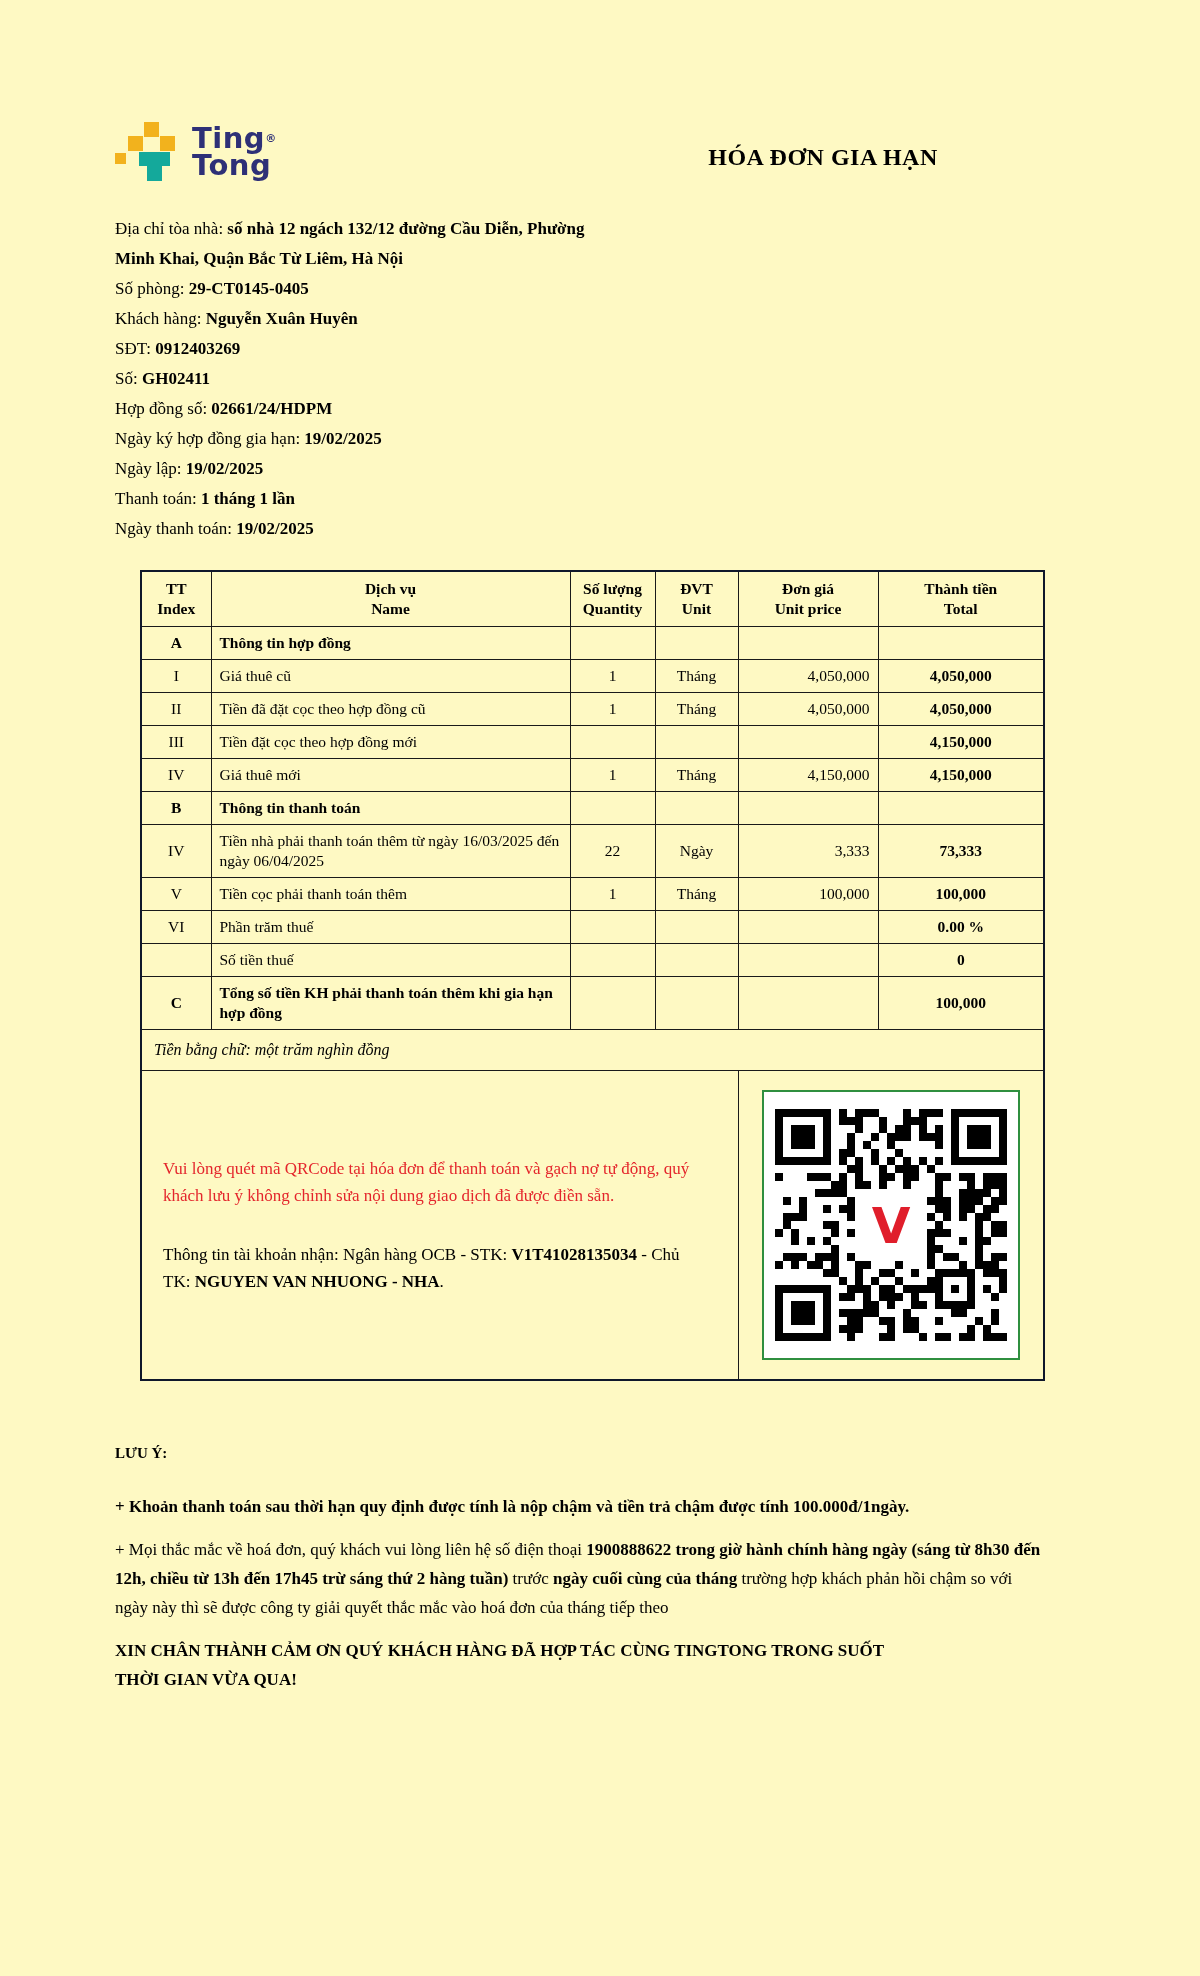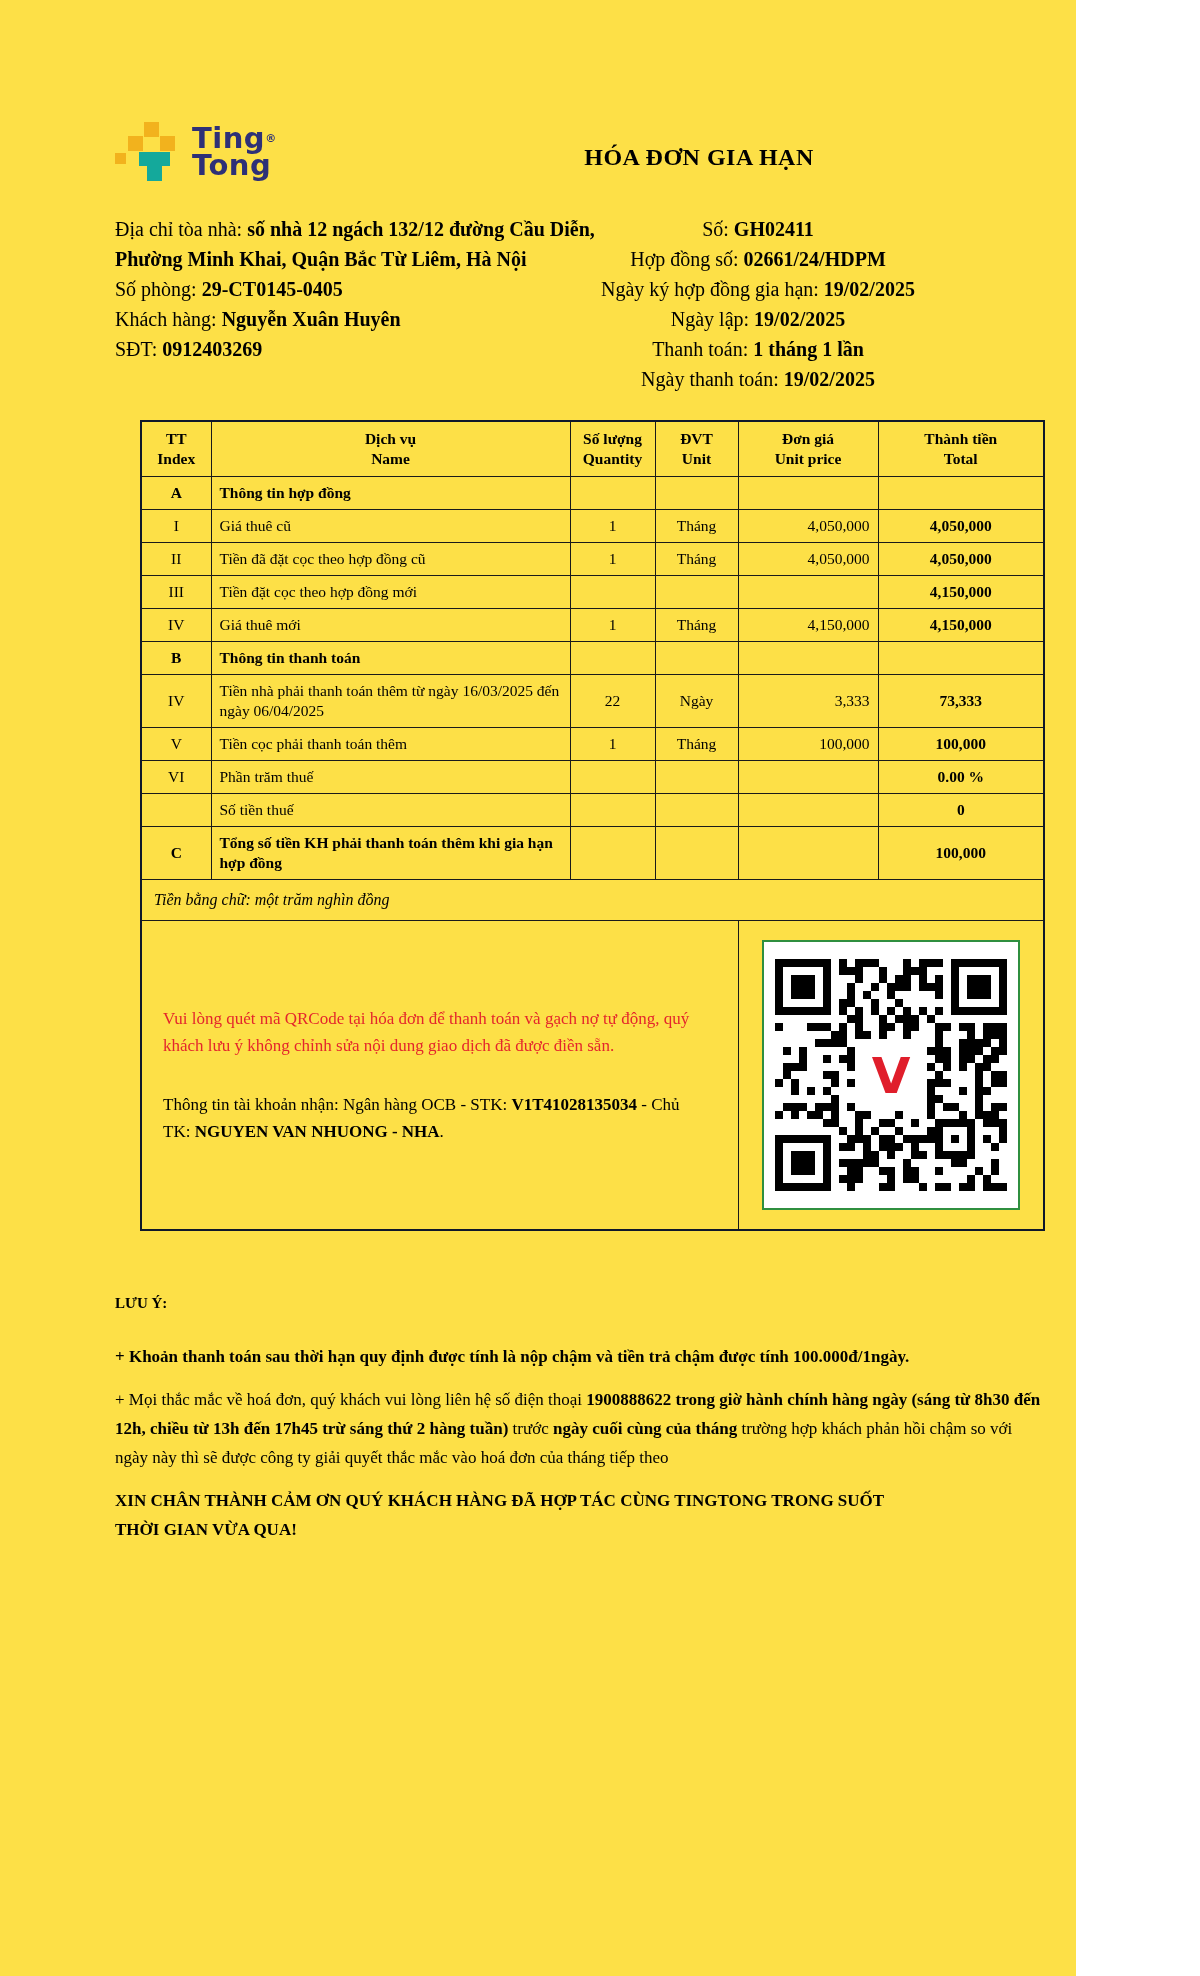--- a/index.html
+++ b/index.html
@@ -1,17 +1,17 @@
 <!DOCTYPE html>
 <html lang="vi"><head>
 <meta charset="utf-8">
 <style>
   html,body{margin:0;padding:0;background:#ffffff;}
   .page{
-    width:1076px;height:1976px;background:#fde047;position:relative;
+    width:1200px;height:1976px;background:#fef9c3;position:relative;
     font-family:"Liberation Serif",serif;color:#000;overflow:hidden;
   }
   .content{padding:108px 157px 0 115px;}
 
   
   .header{display:flex;justify-content:space-between;align-items:flex-start;}
   .logo{display:flex;gap:15px;margin-top:14px;}
   .logo-icon{position:relative;width:62px;height:62px;flex:0 0 auto;}
   .logo-icon i{position:absolute;display:block;}
   .sqY{background:#F2B21D;}
@@ -21,23 +21,23 @@
   .s3{left:45px;top:14px;width:15px;height:15px;}
   .s4{left:0;top:31px;width:11px;height:11px;}
   .s5{left:24px;top:30px;width:31px;height:14px;}
   .s6{left:32px;top:44px;width:15px;height:15px;}
   .logo-word{font-family:"DejaVu Sans",sans-serif;font-weight:bold;color:#2E3077;
     font-size:29px;line-height:27px;letter-spacing:0.5px;margin-top:3px;}
   .logo-word sup{font-size:11px;vertical-align:6px;}
   .doc-title{width:440px;text-align:center;margin-top:36px;font-size:24px;font-weight:bold;letter-spacing:0.5px;white-space:nowrap;}
 
   
-  .info{display:flex;justify-content:space-between;margin-top:30px;font-size:20px;line-height:30px;}
+  .info{display:flex;justify-content:space-between;margin-top:30px;font-size:17px;line-height:30px;flex-direction:column;}
   .info-left{width:482px;}
-  .info-right{flex:1;text-align:center;}
+  .info-right{flex:1;text-align:left;}
   .info b{font-weight:bold;}
 
   
   table.inv{border-collapse:collapse;table-layout:fixed;width:903px;margin:26px 0 0 25px;
     font-size:15.5px;border:2px solid #0f172a;}
   table.inv th,table.inv td{border:1.5px solid #1a1a1a;vertical-align:middle;padding:6px 8px;line-height:20px;}
   table.inv th{font-weight:bold;text-align:center;padding:7px 4px;}
   td.c{text-align:center;}
   td.r{text-align:right;padding-right:13px;}
   td.l{text-align:left;padding-left:10px;}

